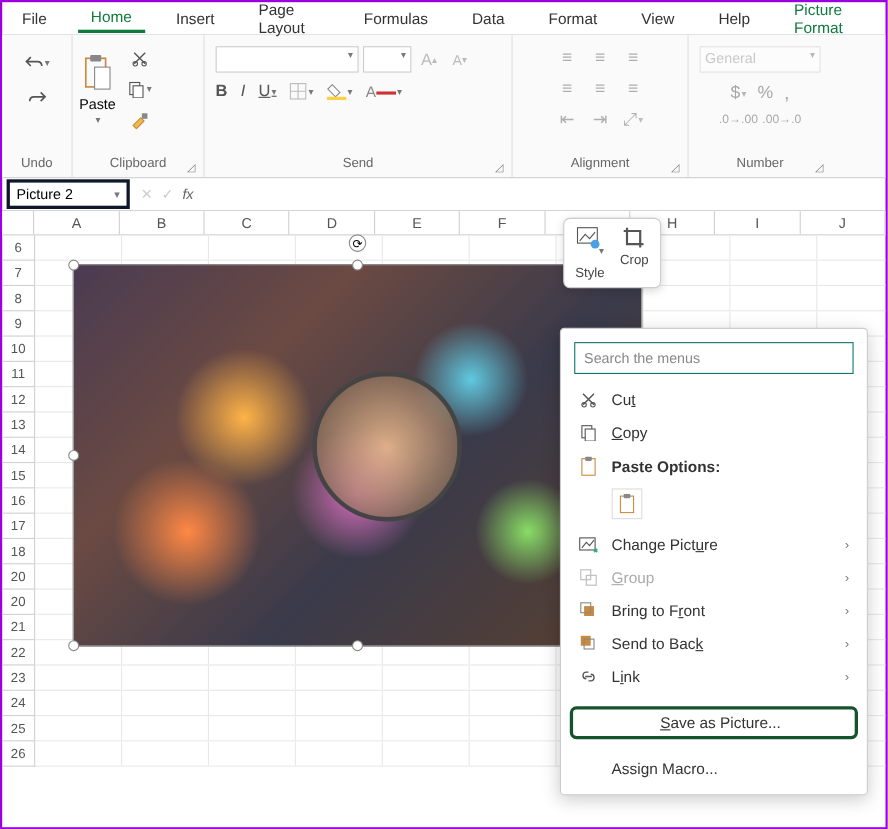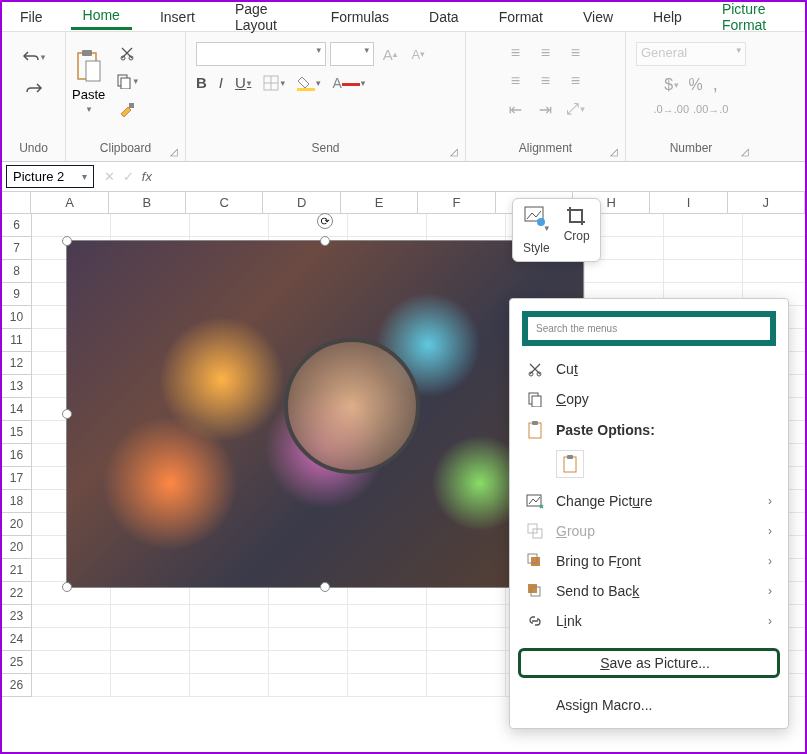--- a/index.html
+++ b/index.html
@@ -18,21 +18,21 @@
 .rcol { display: flex; flex-direction: column; gap: 2px; align-items: center; }
 
 .btn-ico { display: inline-flex; align-items: center; justify-content: center; color: #555; }
 .btn-sm { width: 24px; height: 22px; }
 .drp { font-size: 9px; color: #777; margin-left: 1px; }
 
 .font-box { border: 1px solid #ccc; height: 24px; background: #fff; font-size: 13px; color: #999; padding: 2px 4px; }
 .fn { width: 130px; } .fsz { width: 44px; }
 
 .namebox-row { display: flex; align-items: center; height: 30px; border-bottom: 1px solid #d0d0d0; }
-.namebox { border: 1px solid #0f172a; margin: 2px 4px; padding: 3px 6px; font-size: 13px; width: 88px; display: flex; align-items: center; justify-content: space-between; }
+.namebox { border: 3px solid #0f172a; margin: 2px 4px; padding: 3px 6px; font-size: 13px; width: 112px; display: flex; align-items: center; justify-content: space-between; }
 .namebox .chv { font-size: 10px; color: #777; }
 .fx-area { display: flex; align-items: center; gap: 8px; padding-left: 6px; font-size: 13px; color: #888; }
 
 .grid { position: relative; }
 .col-hdrs { display: flex; height: 22px; background: #fff; border-bottom: 1px solid #d0d0d0; }
 .corner { width: 30px; border-right: 1px solid #d0d0d0; }
 .ch { width: 79px; border-right: 1px solid #d0d0d0; text-align: center; font-size: 13px; color: #555; line-height: 22px; }
 .rows { display: flex; }
 .rh-col { display: flex; flex-direction: column; }
 .rh { width: 30px; height: 23px; border-bottom: 1px solid #d0d0d0; border-right: 1px solid #d0d0d0; text-align: center; font-size: 12px; color: #555; line-height: 23px; }
@@ -44,21 +44,21 @@
 .pic::before { content: ''; position: absolute; left: 42%; top: 28%; width: 128px; height: 128px; border-radius: 50%; background: radial-gradient(circle, rgba(255,200,150,.8), rgba(100,80,70,.7)); border: 4px solid #444; }
 .handle { position: absolute; width: 10px; height: 10px; background: #fff; border: 1px solid #888; border-radius: 50%; }
 .h-tl{top:-5px;left:-5px}.h-tr{top:-5px;right:-5px}.h-bl{bottom:-5px;left:-5px}.h-br{bottom:-5px;right:-5px}
 .h-t{top:-5px;left:calc(50% - 5px)}.h-b{bottom:-5px;left:calc(50% - 5px)}.h-l{left:-5px;top:calc(50% - 5px)}.h-r{right:-5px;top:calc(50% - 5px)}
 .rot{top:-28px;left:calc(50% - 8px);width:16px;height:16px;border-radius:50%;background:#fff;border:1px solid #888;font-size:11px;text-align:center;display:flex;align-items:center;justify-content:center}
 
 .flytool { position: absolute; left: 510px; top: 196px; background: #fff; border: 1px solid #ccc; border-radius: 6px; box-shadow: 0 2px 8px rgba(0,0,0,.15); padding: 6px 10px; display: flex; gap: 14px; }
 .flytool .ft { display: flex; flex-direction: column; align-items: center; font-size: 12px; color: #444; gap: 2px; }
 
 .ctx { position: absolute; left: 507px; top: 296px; width: 280px; background: #fff; border: 1px solid #ccc; box-shadow: 0 4px 16px rgba(0,0,0,.2); border-radius: 4px; padding: 8px 0; }
-.searchbox { margin: 4px 12px 8px; border: 6px solid #0f766e; padding: 6px 8px; font-size: 10px; color: #888; }
+.searchbox { margin: 4px 12px 8px; border: 1px solid #0f766e; padding: 6px 8px; font-size: 13px; color: #888; }
 .ci { display: flex; align-items: center; gap: 12px; padding: 7px 16px; font-size: 14px; color: #333; cursor: pointer; position: relative; }
 .ci.disabled { color: #aaa; }
 .ci .arrow { margin-left: auto; font-size: 12px; color: #777; }
 .ci .ico { width: 18px; display: inline-flex; justify-content: center; color: #666; }
 .ci-bold { font-weight: 600; }
 .po-row { padding: 4px 16px 8px 46px; }
 .po-btn { width: 28px; height: 28px; border: 1px solid #ddd; display: inline-flex; align-items: center; justify-content: center; }
 .highlight { border: 3px solid #14532d; border-radius: 6px; margin: 12px 8px; padding: 4px 8px !important; justify-content: center; }
 
 u.akey { text-decoration: underline; }

